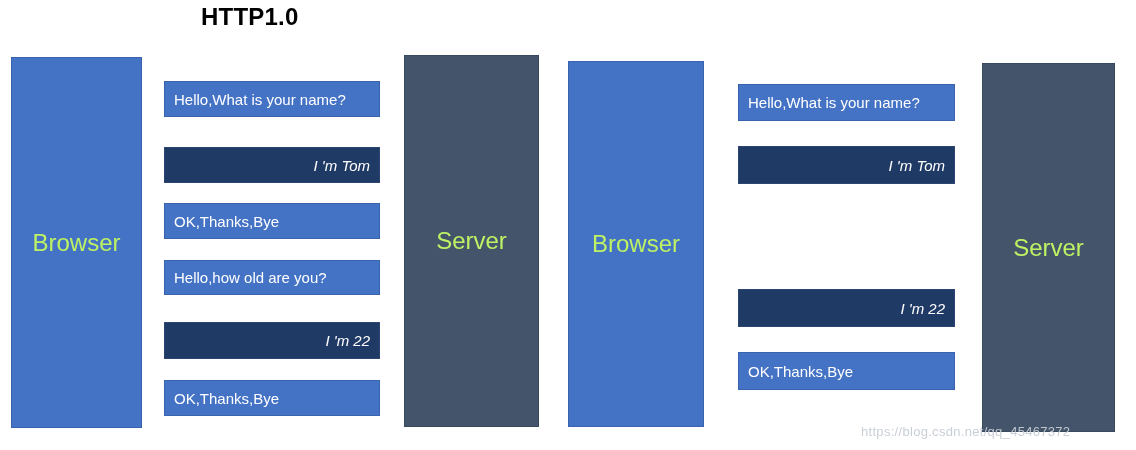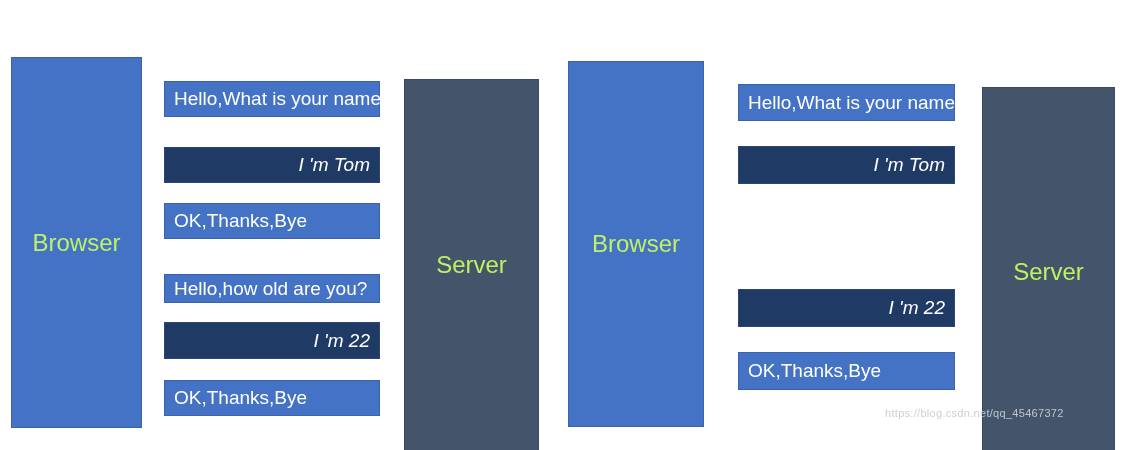--- a/index.html
+++ b/index.html
@@ -35,82 +35,81 @@
     font-size: 24px;
     box-sizing: border-box;
   }
   .actor.browser {
     background: var(--browser-box, #4472C4);
     border: 1px solid #3a63ad;
   }
   .actor.server {
     background: var(--server-box, #44546A);
     border: 1px solid #3a4a5e;
-    margin-top: 24px;
   }
   .actor.bL { left: 11px;  top: 57px; width: 131px; height: 371px; }
   .actor.sL { left: 404px; top: 55px; width: 135px; height: 372px; }
   .actor.bR { left: 568px; top: 61px; width: 136px; height: 366px; }
   .actor.sR { left: 982px; top: 63px; width: 133px; height: 369px; }
 
   .msg {
     position: absolute;
     display: flex;
     align-items: center;
     box-sizing: border-box;
     color: #ffffff;
-    font-size: 19px;
+    font-size: 15px;
     white-space: nowrap;
     padding: 8px 9px;
   }
   .msg.req {
     background: var(--request-msg, #4472C4);
     border: 1px solid #3a63ad;
     justify-content: flex-start;
   }
   .msg.res {
     background: var(--response-msg, #203A66);
     border: 1px solid #2c4573;
     justify-content: flex-end;
     font-style: italic;
   }
   
   .msg.L { left: 164px; width: 216px; }
   .msg.l1 { top: 81px;  height: 36px; }
   .msg.l2 { top: 147px; height: 36px; }
   .msg.l3 { top: 203px; height: 36px; }
-  .msg.l4 { top: 274px; height: 29px; }
+  .msg.l4 { top: 260px; height: 35px; }
   .msg.l5 { top: 322px; height: 37px; }
   .msg.l6 { top: 380px; height: 36px; }
   
   .msg.R { left: 738px; width: 217px; }
   .msg.r1 { top: 84px;  height: 37px; }
   .msg.r2 { top: 146px; height: 38px; }
   .msg.r3 { top: 220px; height: 38px; }
   .msg.r4 { top: 289px; height: 38px; }
   .msg.r5 { top: 352px; height: 38px; }
 
   .watermark {
     position: absolute;
     left: 861px;
-    top: 407px;
-    font-size: 11px;
+    top: 424px;
+    font-size: 13px;
     letter-spacing: 0.3px;
     color: var(--watermark-text, #c7cdd5);
     opacity: 0.95;
     z-index: 5;
     white-space: nowrap;
-    margin-left: 24px;
   }
 </style>
 </head>
 <body>
 
 <div class="stage">
 
+  <div class="title t10">HTTP1.0</div>
 
   <div class="actor browser bL">
     <span>Browser</span>
   </div>
   <div class="actor server sL">
     <span>Server</span>
   </div>
 
   <div class="msg req L l1">Hello,What is your name?</div>
   <div class="msg res L l2">I 'm Tom</div>

